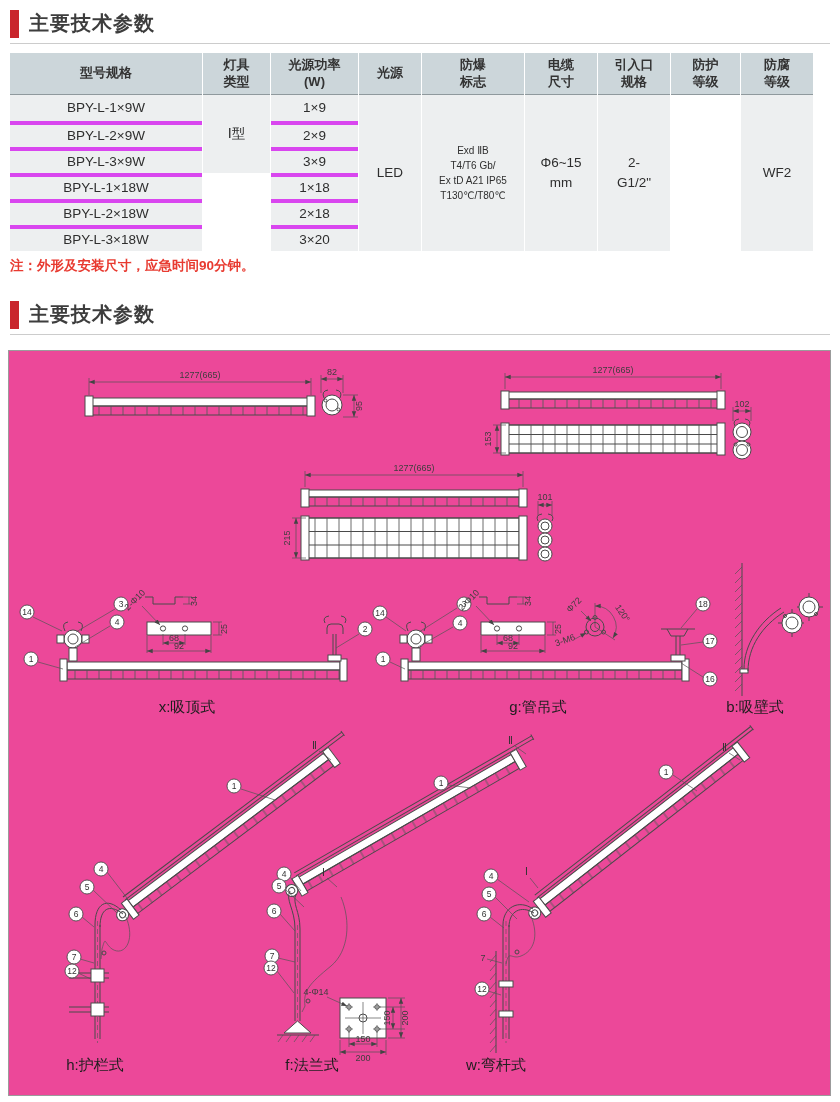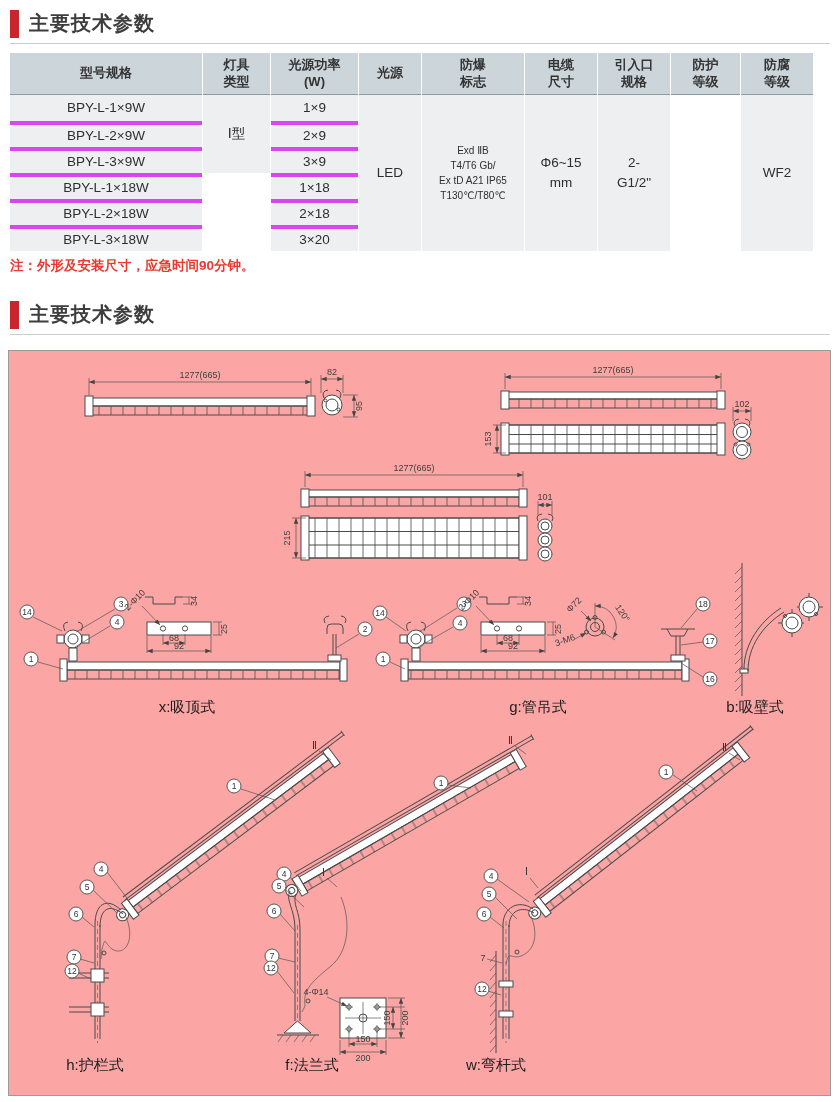--- a/index.html
+++ b/index.html
@@ -11,21 +11,21 @@
   .rule{position:absolute;left:10px;width:820px;height:1px;background:#cccccc}
   .spec-table{position:absolute;left:10px;top:53px;width:820px;display:grid;
     grid-template-columns:192px 67px 87px 62px 102px 72px 72px 69px 72px;
     grid-template-rows:42px repeat(6,26px);column-gap:1px}
   .th{background:#ccd6da;display:flex;align-items:center;justify-content:center;text-align:center;
       font-weight:bold;font-size:13px;line-height:1.25;white-space:pre-line;border-bottom:1px solid #8f999d;color:#333}
   .td{background:#edeff0;display:flex;align-items:center;justify-content:center;text-align:center;
       font-size:13.5px;white-space:pre-line;line-height:1.5}
   .bt{border-top:4px solid #d946ef}
   .note{position:absolute;left:10px;top:257px;color:#e83a30;font-weight:bold;font-size:13.5px}
-  .draw-box{position:absolute;left:8px;top:350px;width:821px;height:744px;border:1px solid #9b9b9b;background:#fca5a5}
+  .draw-box{position:absolute;left:8px;top:350px;width:821px;height:744px;border:1px solid #9b9b9b;background:#ec4899}
   svg{display:block}
   .ln{fill:none;stroke:#4a4a4a;stroke-width:1}
   .lnf{fill:#fff;stroke:#4a4a4a;stroke-width:1}
   .tkr{fill:url(#tk);stroke:#4a4a4a;stroke-width:1}
   .dim{fill:none;stroke:#555;stroke-width:0.7}
   .dsh{stroke-dasharray:5 3;stroke-width:0.6}
   .dimt{font-size:9px;fill:#3e3e3e}
   .mid{text-anchor:middle}
   .co circle{fill:#fff;stroke:#4a4a4a;stroke-width:0.9}
   .co text{font-size:8.5px;fill:#333;text-anchor:middle}

